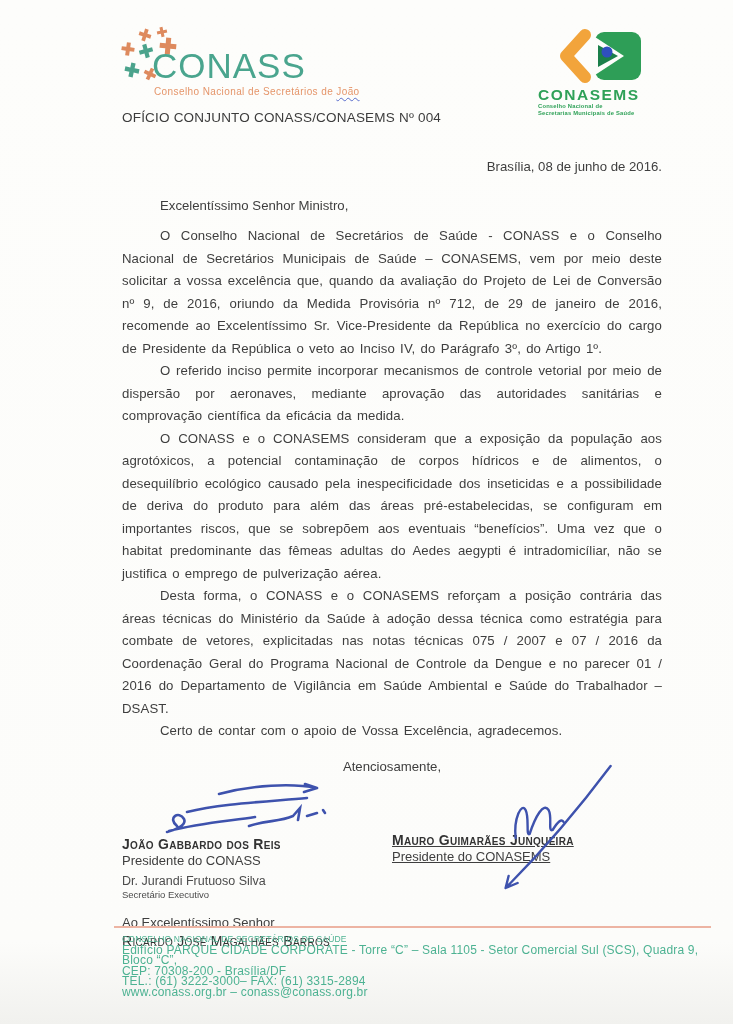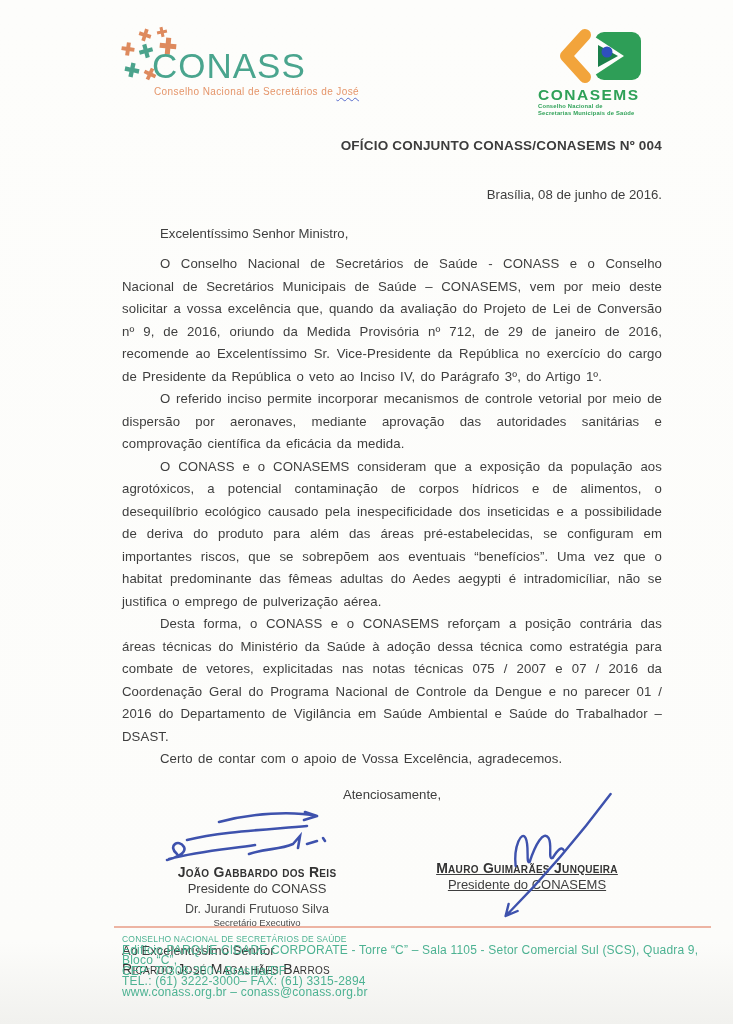--- a/index.html
+++ b/index.html
@@ -21,32 +21,32 @@
     position:absolute;left:32px;top:60px;font-size:10px;color:#e5956a;letter-spacing:.4px;white-space:nowrap;
   }
   .conass-sub .squiggle{
     text-decoration:underline wavy #5a6ecc 1px;text-underline-offset:2px;
   }
   .conasems-logo{width:124px;text-align:left;padding-top:2px;}
   .conasems-icon{display:block;margin:0 auto 2px auto;}
   .conasems-name{font-size:15.5px;font-weight:bold;color:#2fa158;letter-spacing:1.5px;line-height:1.1;}
   .conasems-sub{font-size:5.8px;font-weight:bold;color:#2fa158;line-height:1.25;letter-spacing:.2px;}
   
-  .ref-title{margin-top:28px;font-size:13.5px;font-weight:bold;color:#3c3c3c;letter-spacing:.2px;text-align:right;}
+  .ref-title{margin-top:0;font-size:13.5px;font-weight:normal;color:#3c3c3c;letter-spacing:.2px;}
   .date-line{margin-top:34px;text-align:right;font-size:13.2px;}
   .salutation{margin-top:24px;font-size:13.2px;text-indent:38px;}
   .body-text p{
     margin:0;font-size:13.2px;line-height:22.5px;text-align:justify;
     text-indent:38px;letter-spacing:.1px;word-spacing:1.5px;
   }
   .body-text{margin-top:12px;}
   .closing{margin-top:16px;text-align:center;font-size:13.2px;}
   
   .sig-row{display:flex;margin-top:2px;}
-  .sig-col{width:50%;text-align:center;position:relative;}
+  .sig-col{width:50%;text-align:left;position:relative;}
   .sig-col.left .sig-graphic{display:block;margin:0 auto -4px auto;}
   .sig-col.right .sig-graphic{position:absolute;left:50%;top:-16px;transform:translateX(-42%);pointer-events:none;}
   .sig-col.right .sig-text{margin-top:56px;text-decoration:underline;}
   .sig-name{font-weight:bold;font-variant:small-caps;font-size:14px;letter-spacing:.3px;color:#333;}
   .sig-title{font-size:13px;margin-top:1px;}
   .sig-name2{font-size:12.5px;color:#4b4b4b;margin-top:6px;}
   .sig-title2{font-size:9.5px;color:#4b4b4b;margin-top:1px;}
   
   .addressee{margin-top:14px;font-size:13px;line-height:18px;}
   .addressee .addr-name{font-weight:normal;font-variant:small-caps;font-size:14px;letter-spacing:.3px;color:#333;}
@@ -69,21 +69,21 @@
           </defs>
           <use href="#cross" fill="#de8a5e" transform="translate(27,9) rotate(18) scale(0.85)"></use>
           <use href="#cross" fill="#de8a5e" transform="translate(44,6) rotate(-12) scale(0.7)"></use>
           <use href="#cross" fill="#de8a5e" transform="translate(10,23) rotate(8) scale(0.9)"></use>
           <use href="#cross" fill="#4ba38c" transform="translate(28,25) rotate(-15) scale(0.95)"></use>
           <use href="#cross" fill="#de8a5e" transform="translate(50,20) rotate(5) scale(1.15)"></use>
           <use href="#cross" fill="#4ba38c" transform="translate(14,44) rotate(12) scale(1.0)"></use>
           <use href="#cross" fill="#de8a5e" transform="translate(32,48) rotate(25) scale(0.85)"></use>
         </svg>
         <div class="conass-name">CONASS</div>
-        <div class="conass-sub"><span>Conselho Nacional de Secretários de </span><span class="squiggle">José</span></div>
+        <div class="conass-sub"><span>Conselho Nacional de Secretários de </span><span class="squiggle">João</span></div>
       </div>
 
       <div class="conasems-logo">
         <svg class="conasems-icon" width="90" height="56" viewBox="0 0 90 56">
           <path d="M30,7 L11,28 L30,49" fill="none" stroke="#f2a43b" stroke-width="12" stroke-linecap="round" stroke-linejoin="round"></path>
           <rect x="40" y="4" width="46" height="48" rx="9" fill="#2e9e57"></rect>
           <path d="M40,9 L69,28 L40,47 Z" fill="#fdfdfb"></path>
           <path d="M43,17 L63,28 L43,39 Z" fill="#1b7f4a"></path>
           <circle cx="52" cy="24" r="5.5" fill="#2f4fbf"></circle>
         </svg>

